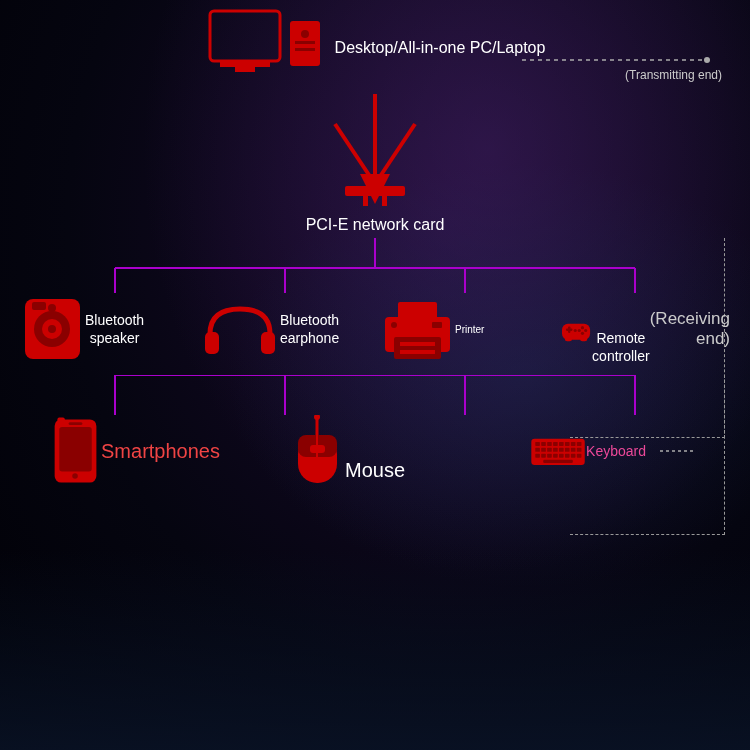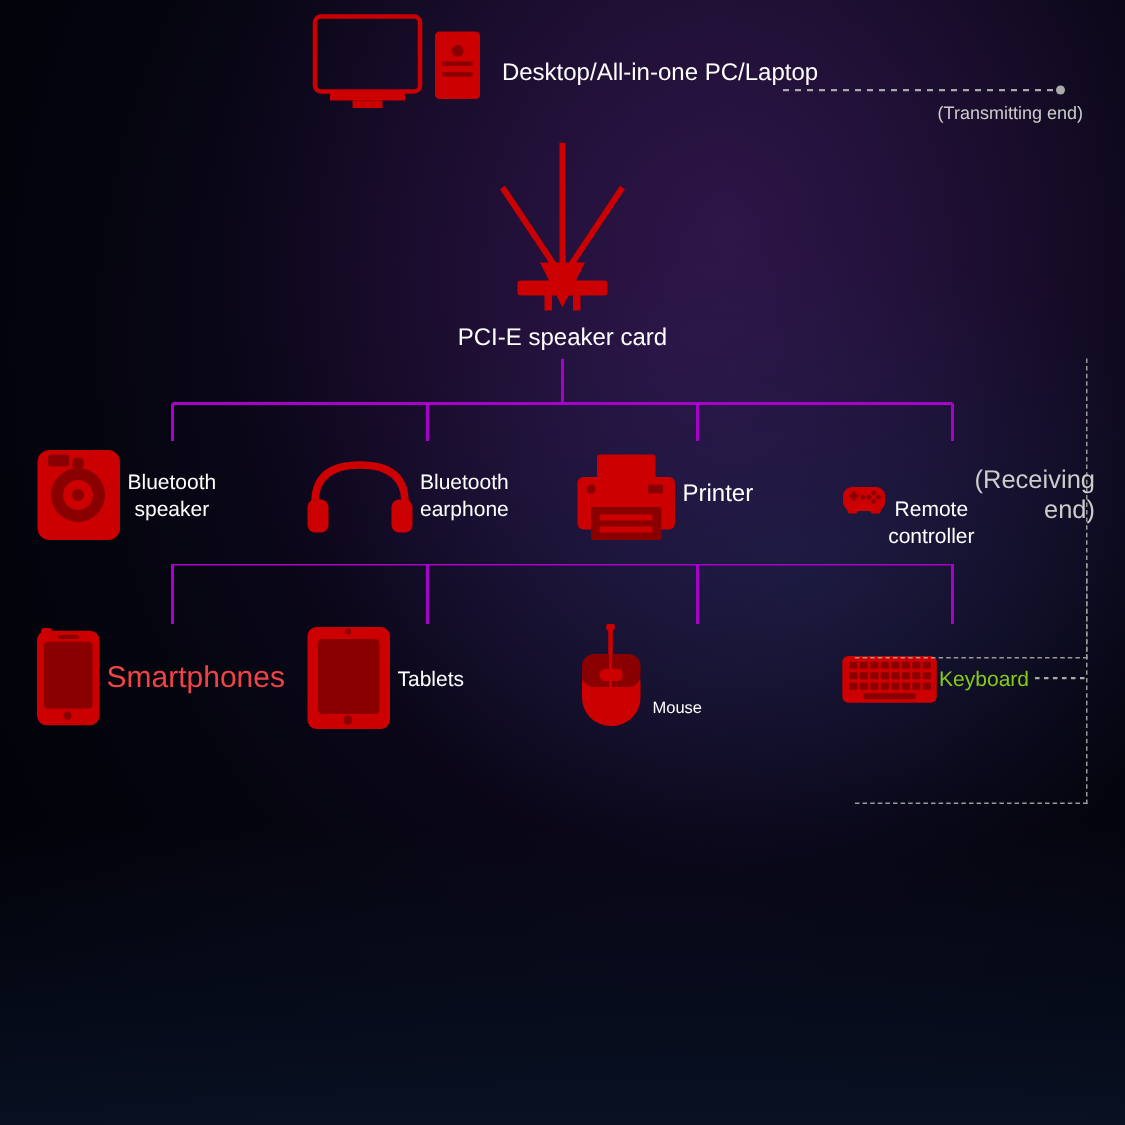--- a/index.html
+++ b/index.html
@@ -130,21 +130,21 @@
       <line x1="60" y1="0" x2="60" y2="90" stroke="#cc0000" stroke-width="4"></line>
       <line x1="20" y1="30" x2="60" y2="90" stroke="#cc0000" stroke-width="4"></line>
       <line x1="100" y1="30" x2="60" y2="90" stroke="#cc0000" stroke-width="4"></line>
 
       <polygon points="45,80 75,80 60,110" fill="#cc0000"></polygon>
 
       <rect x="30" y="92" width="60" height="10" rx="2" fill="#cc0000"></rect>
       <rect x="48" y="100" width="5" height="12" fill="#cc0000"></rect>
       <rect x="67" y="100" width="5" height="12" fill="#cc0000"></rect>
     </svg>
-    <div style="font-size:16px; color:white; text-align:center; margin-top:2px;">PCI-E speaker card</div>
+    <div style="font-size:16px; color:white; text-align:center; margin-top:2px;">PCI-E network card</div>
   </div>
 
   <div class="lines-container" style="position:relative; width:700px; height:55px; margin-top:4px;">
     <svg width="700" height="55" viewBox="0 0 700 55">
 
       <line x1="350" y1="0" x2="350" y2="30" stroke="#aa00cc" stroke-width="2"></line>
 
       <line x1="90" y1="30" x2="610" y2="30" stroke="#aa00cc" stroke-width="2"></line>
 
       <line x1="90" y1="30" x2="90" y2="55" stroke="#aa00cc" stroke-width="2"></line>
@@ -182,21 +182,21 @@
     <div class="device-col">
       <svg width="75" height="65" viewBox="0 0 75 65">
         <rect x="5" y="20" width="65" height="35" rx="4" fill="#cc0000"></rect>
         <rect x="18" y="5" width="39" height="18" rx="2" fill="#cc0000"></rect>
         <rect x="14" y="40" width="47" height="22" rx="2" fill="#8a0000"></rect>
         <rect x="20" y="45" width="35" height="4" fill="#cc0000"></rect>
         <rect x="20" y="53" width="35" height="4" fill="#cc0000"></rect>
         <rect x="52" y="25" width="10" height="6" rx="1" fill="#8a0000"></rect>
         <circle cx="14" cy="28" r="3" fill="#8a0000"></circle>
       </svg>
-      <div style="font-size:16px; color:white; text-align:left;">Printer</div>
+      <div style="font-size:10px; color:white; text-align:left;">Printer</div>
     </div>
 
     <div class="device-col" style="position:relative;">
       <svg width="80" height="65" viewBox="0 0 80 65">
         <rect x="5" y="18" width="70" height="40" rx="15" fill="#cc0000"></rect>
 
         <rect x="15" y="30" width="16" height="6" rx="2" fill="#8a0000"></rect>
         <rect x="20" y="25" width="6" height="16" rx="2" fill="#8a0000"></rect>
 
         <circle cx="56" cy="28" r="4" fill="#8a0000"></circle>
@@ -234,41 +234,32 @@
         <rect x="5" y="2" width="45" height="68" rx="7" fill="#cc0000"></rect>
         <rect x="10" y="10" width="35" height="48" rx="3" fill="#8a0000"></rect>
         <circle cx="27" cy="63" r="3" fill="#8a0000"></circle>
         <rect x="20" y="5" width="15" height="3" rx="2" fill="#8a0000"></rect>
 
         <rect x="8" y="0" width="8" height="5" rx="2" fill="#cc0000"></rect>
       </svg>
       <div style="font-size:20px; color:#ef4444; text-align:left;">Smartphones</div>
     </div>
 
-    <div class="device-col">
-      <svg width="65" height="72" viewBox="0 0 65 72">
-        <rect x="5" y="2" width="55" height="68" rx="6" fill="#cc0000"></rect>
-        <rect x="12" y="10" width="41" height="50" rx="3" fill="#8a0000"></rect>
-        <circle cx="32" cy="64" r="3" fill="#8a0000"></circle>
-        <circle cx="32" cy="5" r="2" fill="#8a0000"></circle>
-      </svg>
-      <div style="font-size:14px; color:white; text-align:center;">Tablets</div>
-    </div>
 
     <div class="device-col">
       <svg width="55" height="72" viewBox="0 0 55 72">
         <rect x="8" y="20" width="39" height="48" rx="19" fill="#cc0000"></rect>
         <rect x="8" y="20" width="39" height="22" rx="8" fill="#8a0000"></rect>
         <line x1="27" y1="20" x2="27" y2="42" stroke="#cc0000" stroke-width="2"></line>
         <rect x="20" y="30" width="15" height="8" rx="3" fill="#cc0000"></rect>
 
         <path d="M27 20 Q27 10 27 2" fill="none" stroke="#cc0000" stroke-width="3"></path>
         <circle cx="27" cy="2" r="3" fill="#cc0000"></circle>
       </svg>
-      <div style="font-size:11px; color:white; text-align:left;margin-top:39px;">Mouse</div>
+      <div style="font-size:20px; color:white; text-align:left;margin-top:39px;">Mouse</div>
     </div>
 
     <div class="device-col">
       <svg width="85" height="55" viewBox="0 0 85 55">
         <rect x="2" y="8" width="81" height="40" rx="5" fill="#cc0000"></rect>
 
         <rect x="8" y="13" width="7" height="6" rx="1" fill="#8a0000"></rect>
         <rect x="17" y="13" width="7" height="6" rx="1" fill="#8a0000"></rect>
         <rect x="26" y="13" width="7" height="6" rx="1" fill="#8a0000"></rect>
         <rect x="35" y="13" width="7" height="6" rx="1" fill="#8a0000"></rect>
@@ -290,21 +281,21 @@
         <rect x="17" y="31" width="7" height="6" rx="1" fill="#8a0000"></rect>
         <rect x="26" y="31" width="7" height="6" rx="1" fill="#8a0000"></rect>
         <rect x="35" y="31" width="7" height="6" rx="1" fill="#8a0000"></rect>
         <rect x="44" y="31" width="7" height="6" rx="1" fill="#8a0000"></rect>
         <rect x="53" y="31" width="7" height="6" rx="1" fill="#8a0000"></rect>
         <rect x="62" y="31" width="7" height="6" rx="1" fill="#8a0000"></rect>
         <rect x="71" y="31" width="7" height="6" rx="1" fill="#8a0000"></rect>
 
         <rect x="20" y="40" width="45" height="5" rx="2" fill="#8a0000"></rect>
       </svg>
-      <div style="font-size:14px; color:#84cc16; text-align:center; display:flex; align-items:center; gap:4px;">
+      <div style="font-size:14px; color:#ec4899; text-align:center; display:flex; align-items:center; gap:14px;">
         <span>Keyboard</span>
         <svg width="40" height="10">
             <line x1="0" y1="5" x2="36" y2="5" stroke="#aaa" stroke-width="1.5" stroke-dasharray="3,3"></line>
           </svg>
       </div>
     </div>
   </div>
 
 </div>
 

